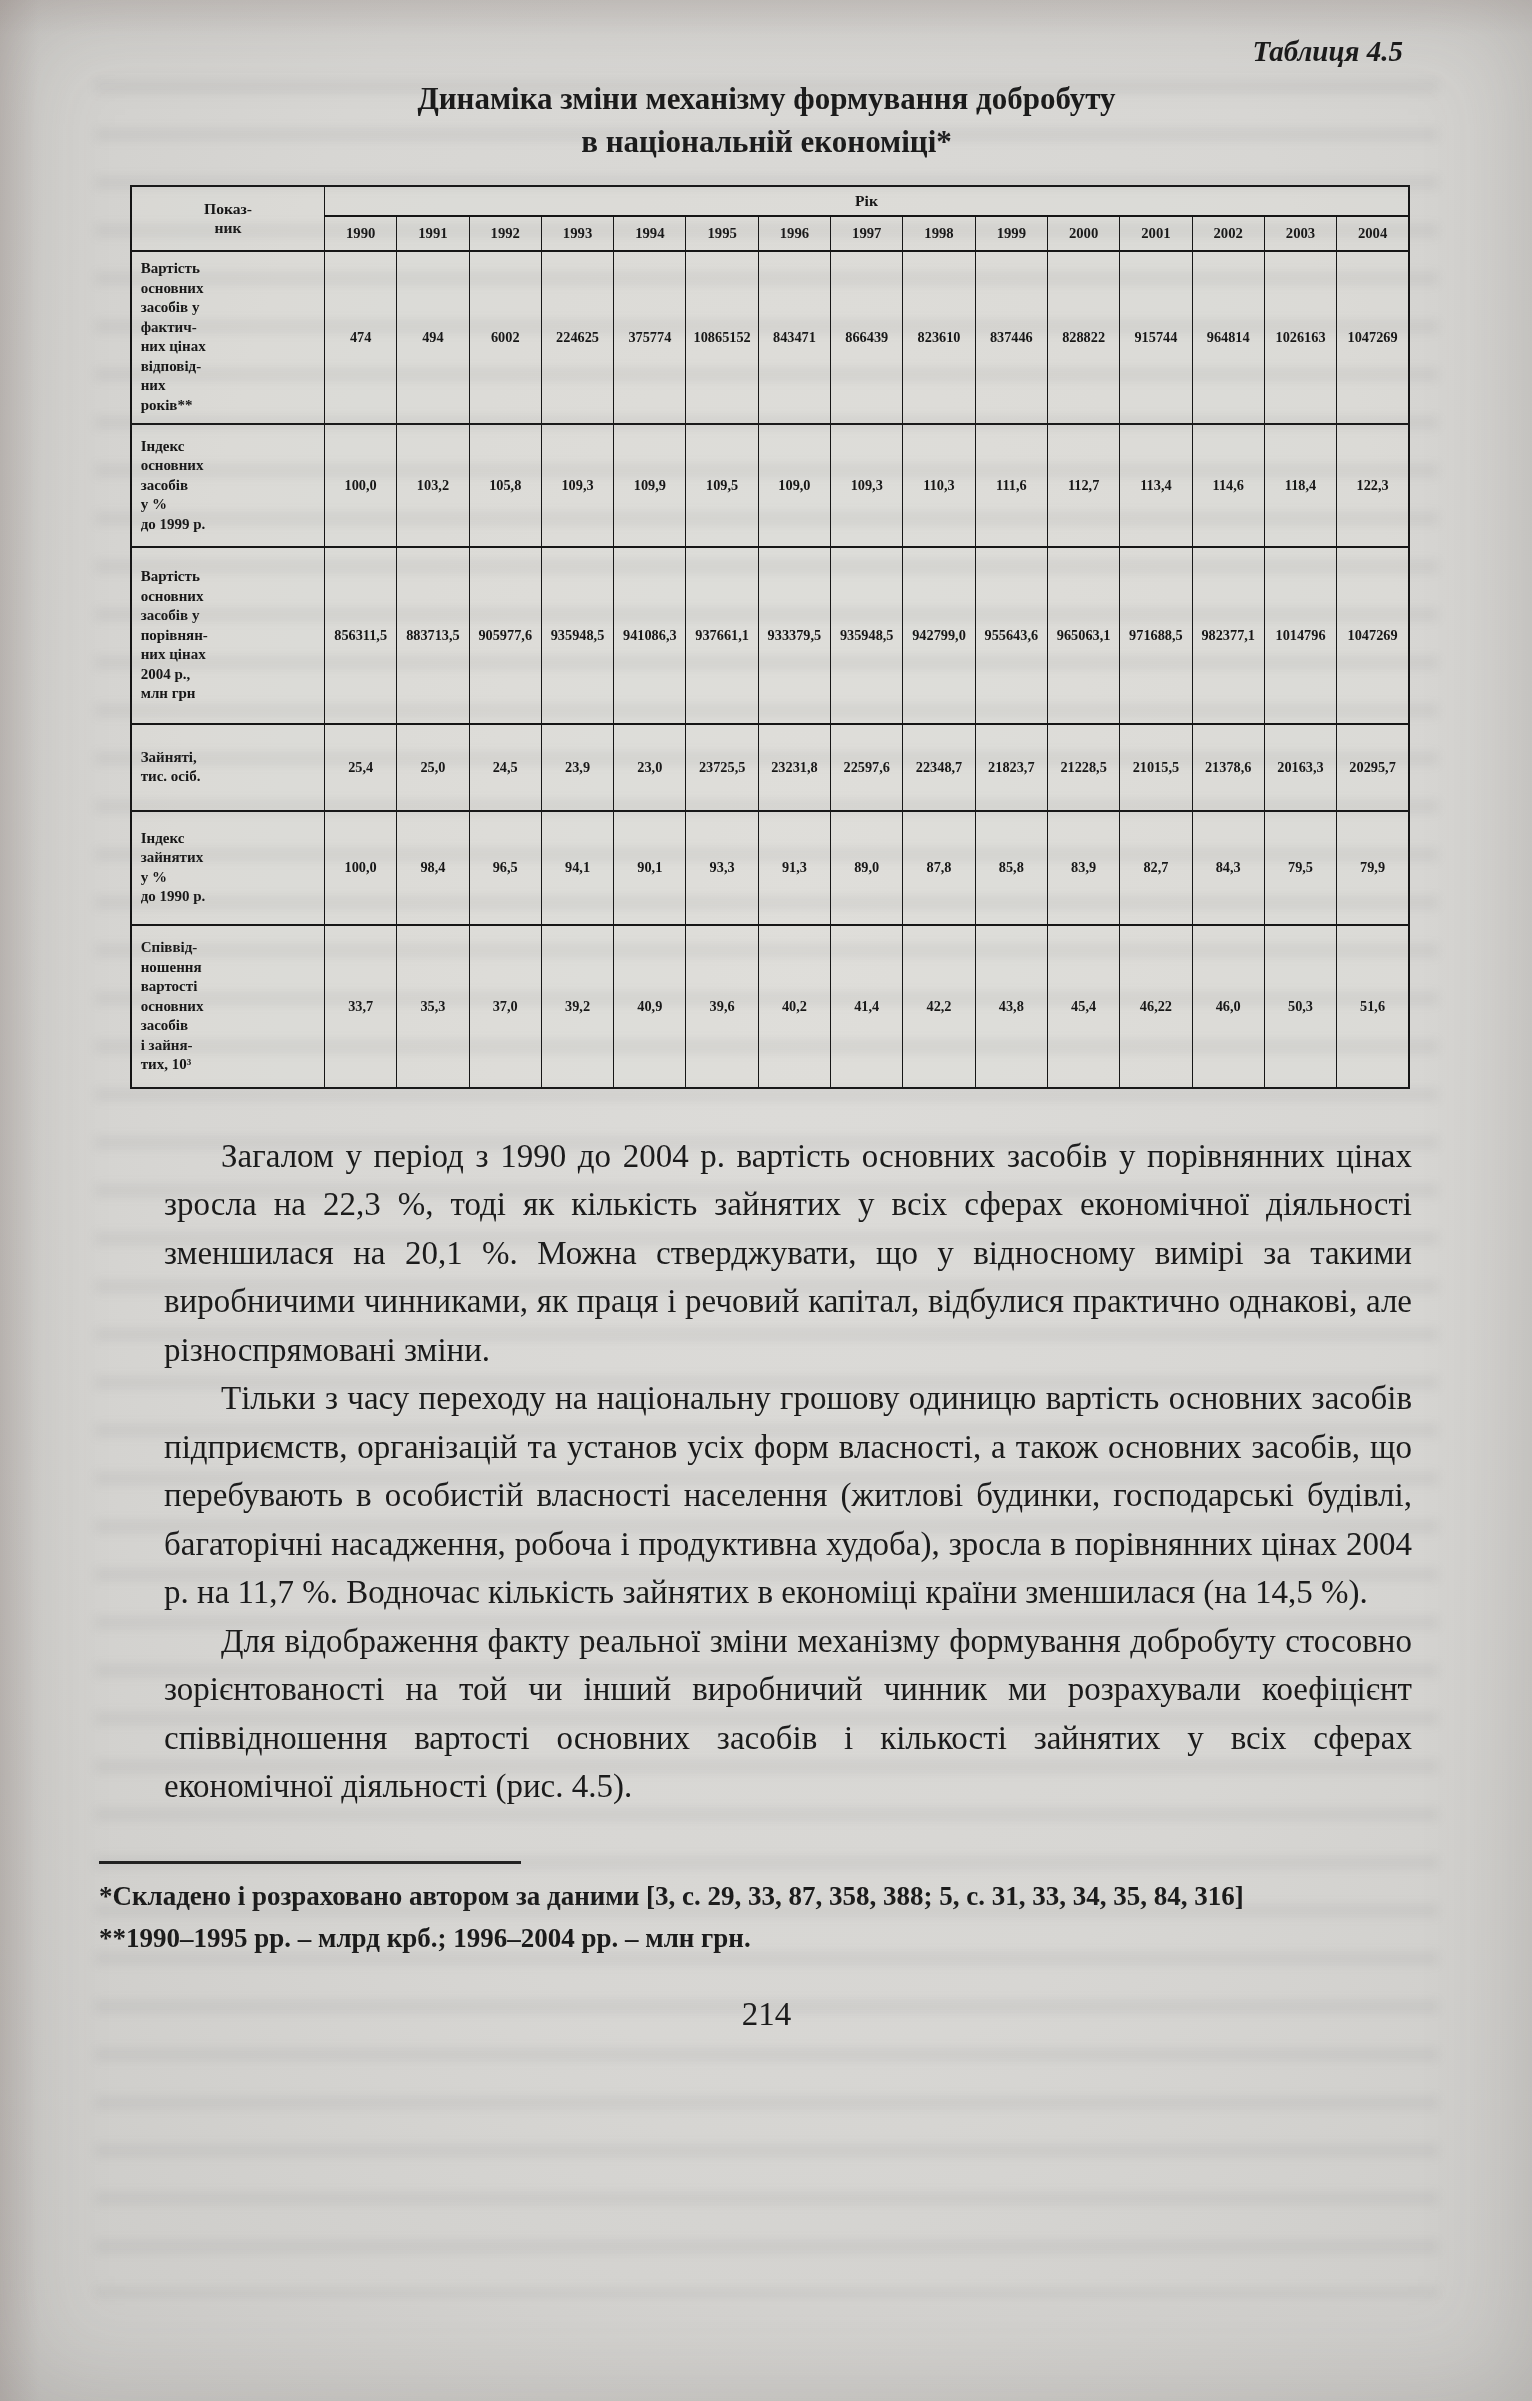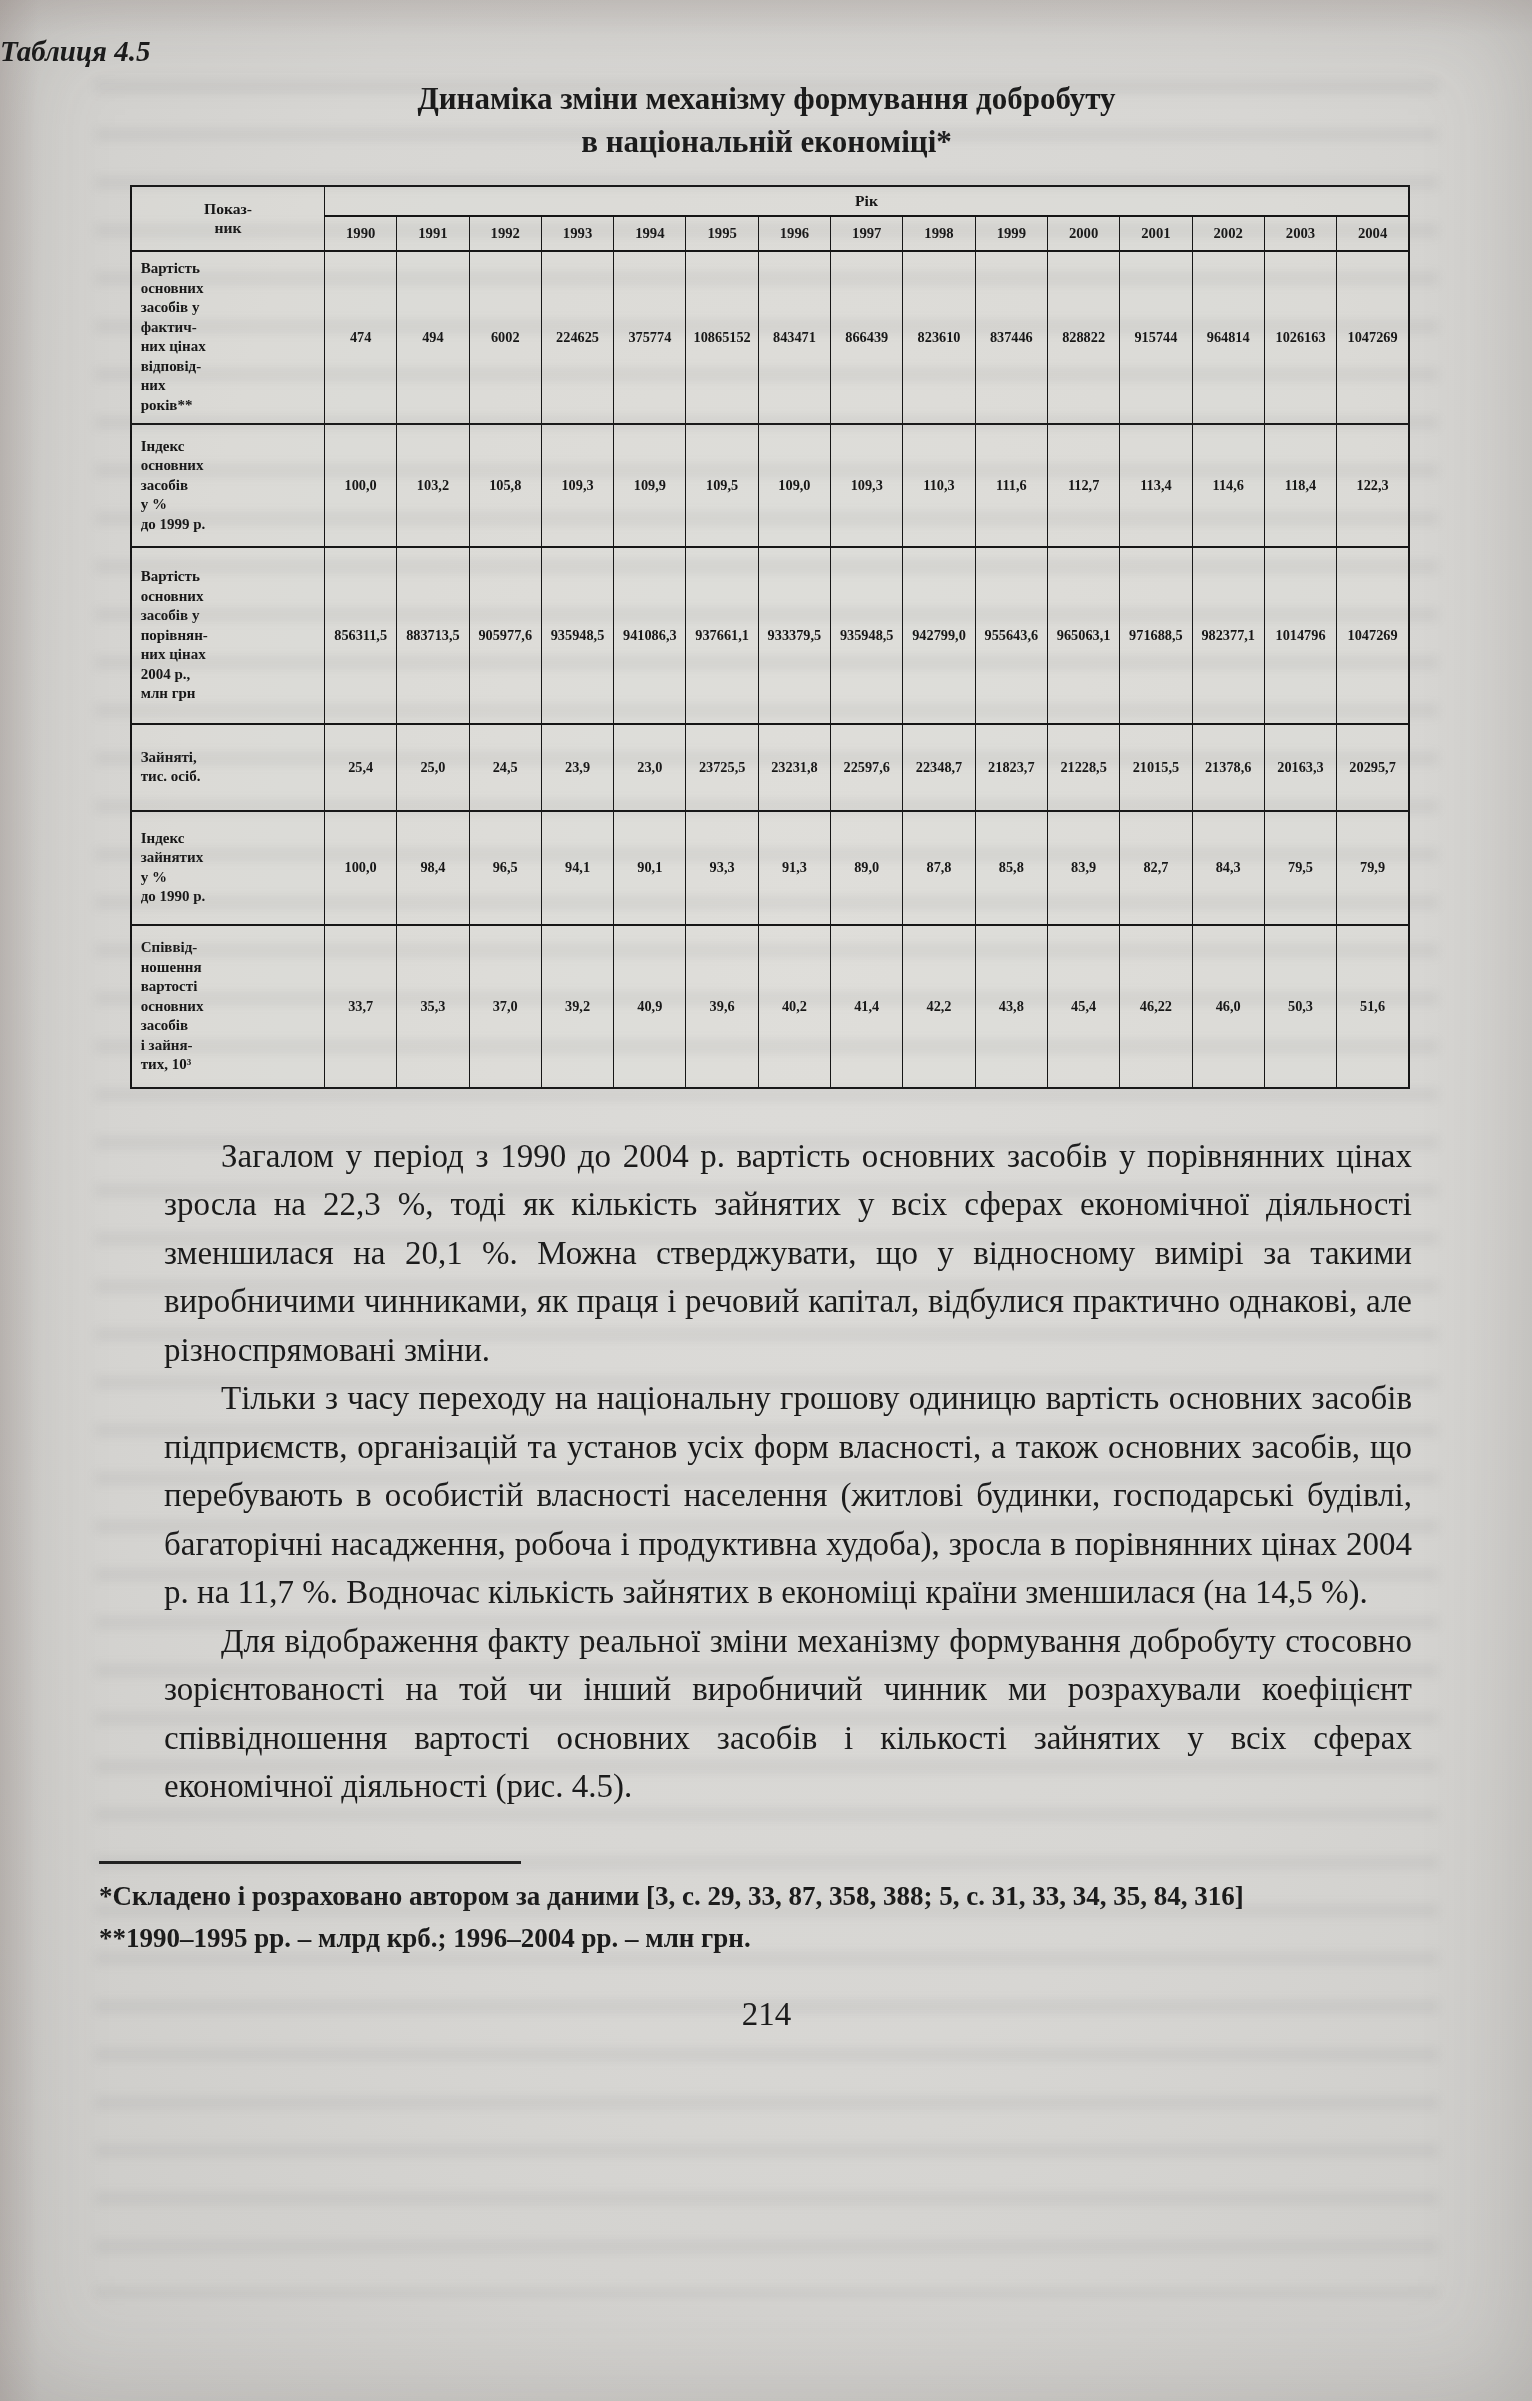--- a/index.html
+++ b/index.html
@@ -27,21 +27,21 @@
     left: 95px; right: 95px; top: 52px; bottom: 104px;
     background: repeating-linear-gradient(
       180deg,
       rgba(0,0,0,0) 0px, rgba(0,0,0,0) 26px,
       rgba(95,95,100,0.07) 29px, rgba(95,95,100,0.07) 40px,
       rgba(0,0,0,0) 43px, rgba(0,0,0,0) 48px);
     filter: blur(4.3px);
     pointer-events: none;
   }
   .caption {
-    text-align: left;
+    text-align: right;
     padding: 35px 130px 0 0;
     font-size: 29px;
     font-weight: bold;
     font-style: italic;
   }
   .table-title {
     margin-top: 10.4px;
     text-align: center;
     font-size: 31px;
     font-weight: bold;

